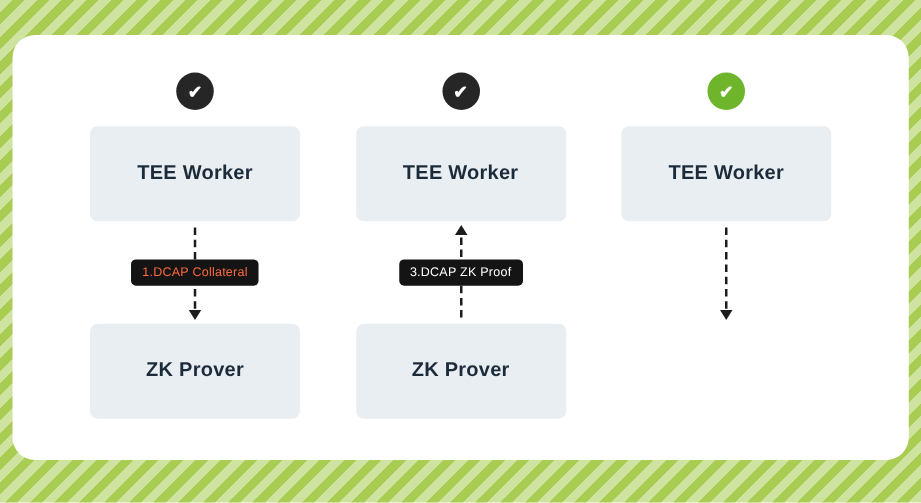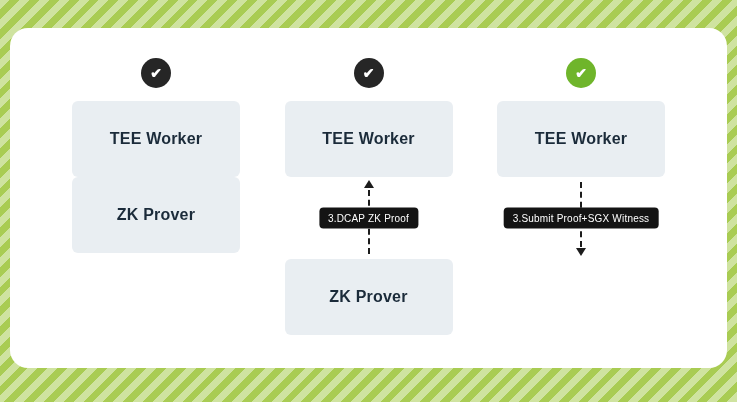--- a/index.html
+++ b/index.html
@@ -94,20 +94,25 @@
 </head>
 <body>
 
 <div class="card">
 
   <div class="col">
     <div class="check">
       <span>✔</span>
     </div>
     <div class="node">TEE Worker</div>
+    <div class="arrow down">
+      <span class="line"></span>
+      <span class="head"></span>
+      <span class="badge step1">1.DCAP Collateral</span>
+    </div>
     <div class="node">ZK Prover</div>
   </div>
 
   <div class="col">
     <div class="check">
       <span>✔</span>
     </div>
     <div class="node">TEE Worker</div>
     <div class="arrow up">
       <span class="line"></span>
@@ -118,17 +123,16 @@
   </div>
 
   <div class="col">
     <div class="check green">
       <span>✔</span>
     </div>
     <div class="node">TEE Worker</div>
     <div class="arrow down">
       <span class="line"></span>
       <span class="head"></span>
-      <span class="badge">3.Submit Proof+SGX Witness</span>
     </div>
   </div>
 
 </div>
 
 </body></html>

